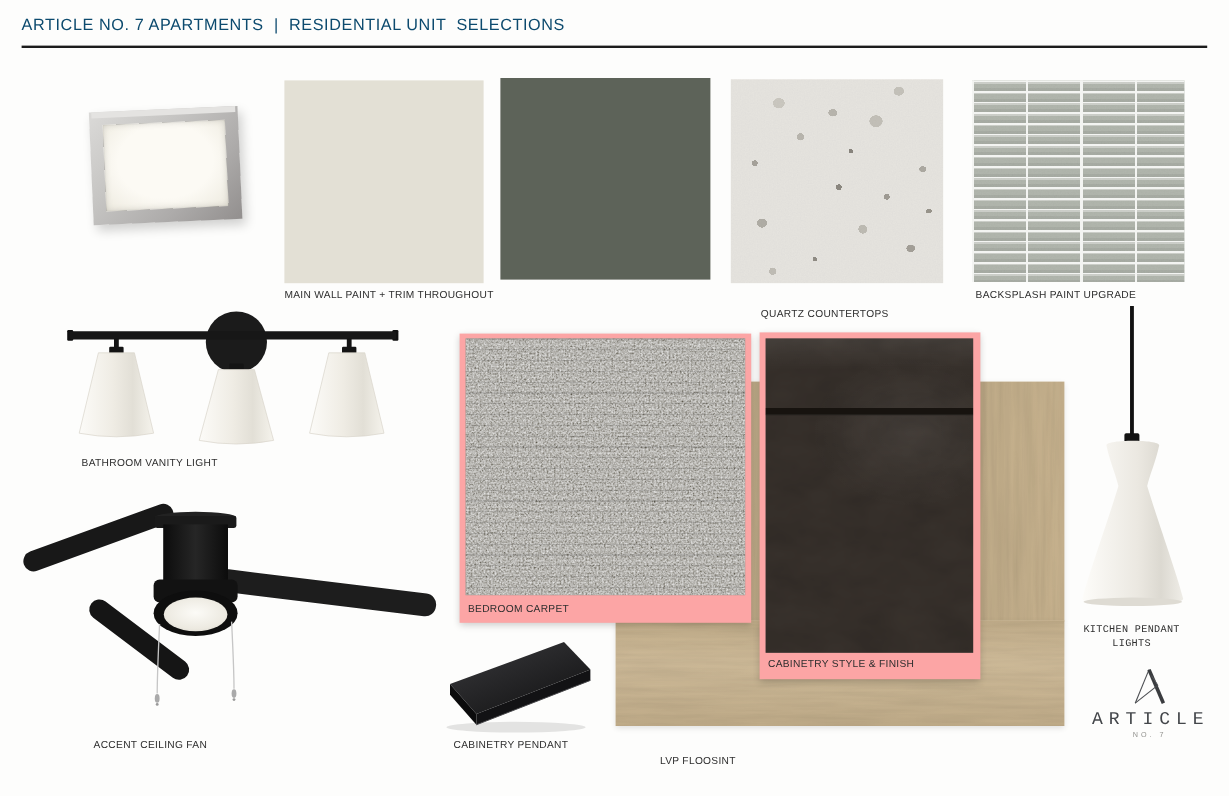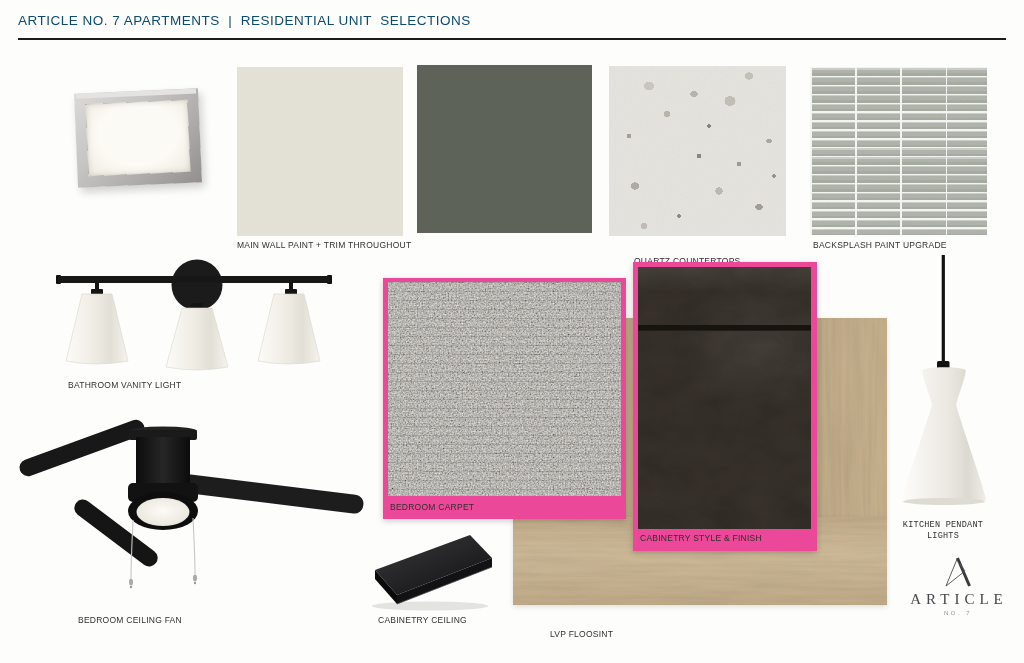--- a/index.html
+++ b/index.html
@@ -80,50 +80,50 @@
 
   
   .wood{position:absolute;isolation:isolate;overflow:hidden;background-color:#d0ba94;box-shadow:0 2px 5px rgba(0,0,0,.12);}
   .wood-v{left:623px;top:318px;width:264px;height:200px;z-index:1;
     background-image:linear-gradient(90deg,rgba(0,0,0,.05),rgba(255,255,255,.09) 30%,rgba(0,0,0,.06) 70%,rgba(0,0,0,.02));}
   .wood-h{left:513px;top:517px;width:374px;height:88px;z-index:1;
     background-image:linear-gradient(180deg,rgba(0,0,0,.04),rgba(255,255,255,.08) 40%,rgba(0,0,0,.05));}
   .wood .tex{mix-blend-mode:multiply;opacity:.5;}
 
   
-  .card{position:absolute;background:#ec4899;box-shadow:0 2px 6px rgba(0,0,0,.2);}
+  .card{position:absolute;background:#fca5a5;box-shadow:0 2px 6px rgba(0,0,0,.2);}
   .carpet-card{left:383px;top:278px;width:243px;height:241px;z-index:2;}
   .carpet{position:absolute;left:5px;top:4px;width:233px;height:214px;isolation:isolate;overflow:hidden;background-color:#8f8c83;}
   .carpet .t1{mix-blend-mode:overlay;opacity:.9;}
   .carpet .t2{mix-blend-mode:multiply;opacity:.22;}
   .carpet::after{content:"";position:absolute;inset:0;
     background:repeating-linear-gradient(180deg,rgba(0,0,0,.10) 0 1px,rgba(0,0,0,0) 1px 5px,rgba(255,255,255,.09) 5px 6px,rgba(0,0,0,0) 6px 9px);}
   .carpet-label{left:7px;bottom:7px;top:auto;position:absolute;}
 
   
-  .cab-card{left:633px;top:262px;width:184px;height:289px;z-index:3;}
+  .cab-card{left:633px;top:277px;width:184px;height:289px;z-index:3;}
   .cab-door{position:absolute;left:5px;top:5px;width:173px;height:262px;isolation:isolate;overflow:hidden;
     background-color:#2a2521;
     background-image:linear-gradient(180deg,rgba(255,255,255,.06),rgba(255,255,255,0) 10%),
                      radial-gradient(120px 90px at 70% 30%,rgba(255,255,255,.05),rgba(0,0,0,0) 70%);}
   .cab-door .tex{mix-blend-mode:overlay;opacity:.5;}
   .cab-gap{position:absolute;left:0;right:0;top:58px;height:5px;background:#17130f;border-bottom:1px solid rgba(255,255,255,.05);}
   .cab-label{left:7px;bottom:8px;top:auto;position:absolute;}
 
   
   .fixture{position:absolute;}
   .vanity-svg{left:48px;top:256px;}
   .fan-svg{left:10px;top:416px;}
   .pendant-svg{left:895px;top:253px;z-index:2;}
   .hw-svg{left:358px;top:522px;}
 
   
   .logo{position:absolute;left:898px;top:555px;width:118px;text-align:center;z-index:2;}
   .logo-mark{display:block;margin:0 auto 2px auto;}
-  .logo-brand{font-family:Liberation Serif, serif;font-size:15px;letter-spacing:5px;
+  .logo-brand{font-family:Liberation Mono, monospace;font-size:15px;letter-spacing:5px;
     color:#43464a;margin-left:4px;}
   .logo-number{font-size:6px;letter-spacing:2.5px;color:#93938f;margin-top:2px;margin-left:2px;}
 
   
   .lbl-ceiling{left:85px;top:202px;width:100px;}
   .lbl-mainwall{left:237px;top:240px;width:180px;}
   .lbl-accent{left:417px;top:240px;width:150px;}
   .lbl-quartz{left:610px;top:256px;width:170px;margin-left:24px;}
   .lbl-tile{left:813px;top:240px;width:175px;}
   .lbl-vanity{left:68px;top:380px;width:180px;}
@@ -321,30 +321,30 @@
     <rect x="118" y="67" width="70" height="19" rx="5" fill="#121212"></rect>
     <ellipse cx="153" cy="95" rx="35" ry="19" fill="#0e0e0e"></ellipse>
     <ellipse cx="153" cy="96" rx="26.5" ry="14" fill="url(#glassGrad)"></ellipse>
     <path d="M123,104 C122,126 121,146 121,162" stroke="#c6c6c6" stroke-width="1.1" fill="none"></path>
     <ellipse cx="121" cy="166" rx="2" ry="3.6" fill="#aaaaaa"></ellipse>
       <circle cx="121" cy="171" r="1.2" fill="#9a9a9a"></circle>
     <path d="M183,102 C184,123 185,142 185,158" stroke="#c6c6c6" stroke-width="1.1" fill="none"></path>
     <ellipse cx="185" cy="162" rx="2" ry="3.6" fill="#aaaaaa"></ellipse>
       <circle cx="185" cy="167" r="1.2" fill="#9a9a9a"></circle>
   </svg>
-  <div class="lbl lbl-fan">BEDROOM CEILING FAN</div>
+  <div class="lbl lbl-fan">ACCENT CEILING FAN</div>
 
   <svg class="fixture hw-svg" width="142" height="90" viewBox="0 0 142 90">
     <ellipse cx="72" cy="84" rx="58" ry="4.5" fill="rgba(0,0,0,0.10)"></ellipse>
     <polygon points="17,48 112,13 134,36 39,73" fill="url(#hwTop)"></polygon>
     <polygon points="17,48 39,73 39,82 17,57" fill="#0b0b0c"></polygon>
     <polygon points="39,73 134,36 134,45 39,82" fill="#121214"></polygon>
     <line x1="39" y1="82" x2="134" y2="45" stroke="#47474a" stroke-width="0.8"></line>
   </svg>
-  <div class="lbl lbl-hw">CABINETRY CEILING</div>
+  <div class="lbl lbl-hw">CABINETRY PENDANT</div>
 
   <div class="logo">
     <svg class="logo-mark" width="36" height="34" viewBox="0 0 36 34">
       <line x1="18.5" y1="3" x2="7" y2="31" stroke="#4a4c50" stroke-width="0.9"></line>
       <line x1="18.5" y1="3" x2="30.5" y2="31" stroke="#3a3c3f" stroke-width="3"></line>
       <line x1="7" y1="31" x2="26" y2="16" stroke="#4a4c50" stroke-width="0.9"></line>
       <line x1="26" y1="16" x2="20.5" y2="8" stroke="#5a5c60" stroke-width="0.7"></line>
     </svg>
     <div class="logo-brand">ARTICLE</div>
     <div class="logo-number">NO. 7</div>

